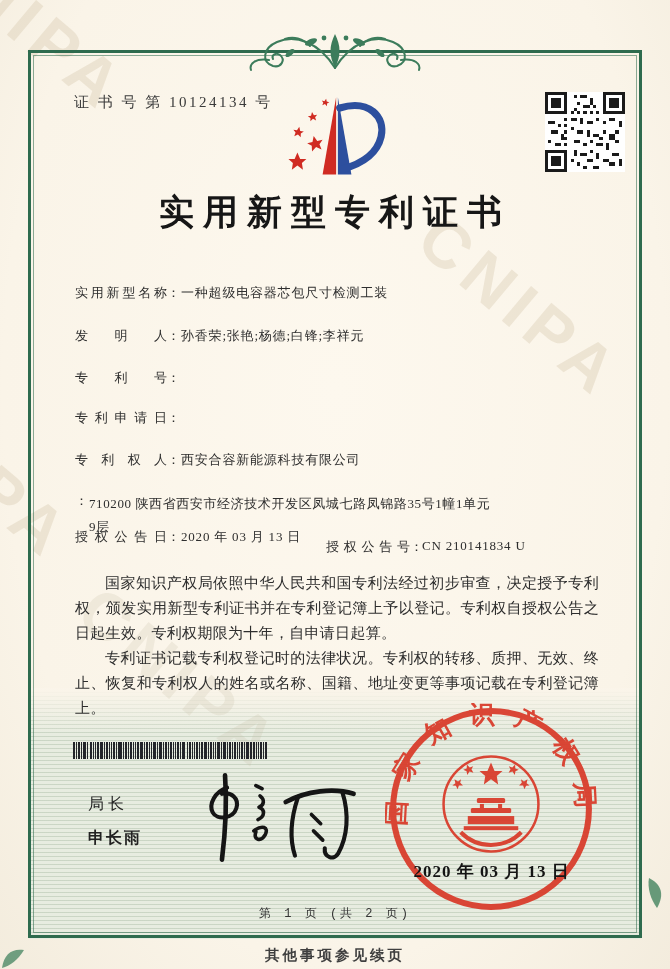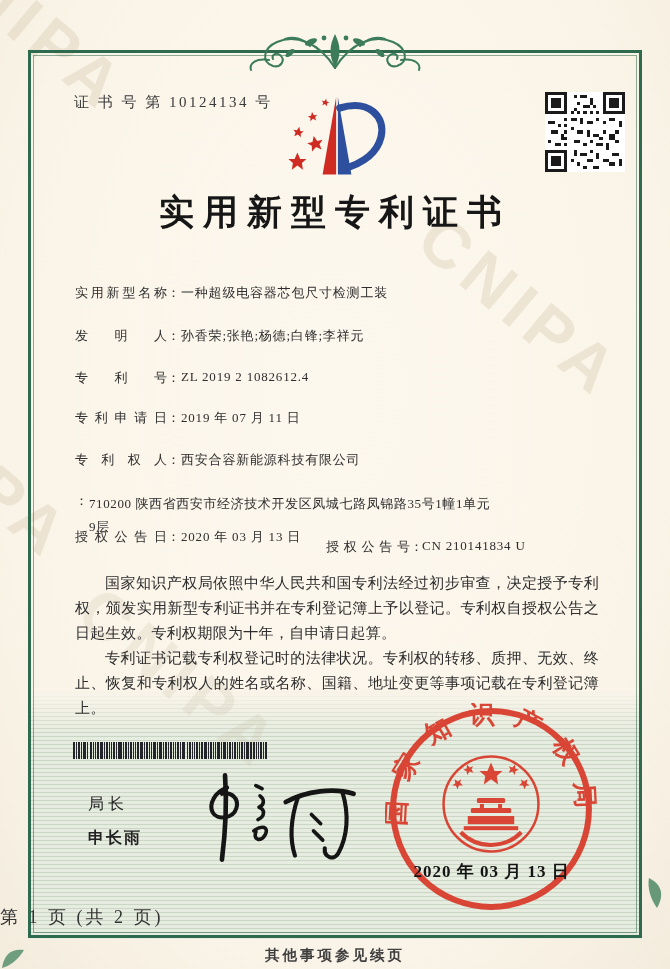--- a/index.html
+++ b/index.html
@@ -88,22 +88,22 @@
   .signature { position:absolute; left:188px; top:768px; width:180px; height:100px; }
 
   .seal { position:absolute; left:385px; top:703px; width:212px; height:212px; z-index:4; opacity:0.93; }
   .seal-date {
     position:absolute; left:399px; top:860px; width:185px; z-index:5;
     font-size:17px; font-weight:600; color:#141414; letter-spacing:1px; text-align:center;
     white-space:nowrap;
   }
 
   .page-num {
-    position:absolute; left:0; right:0; top:905px; 
-    font-size:18px; letter-spacing:3px; color:#333;
+    position:absolute; left:0; right:0; top:905px; text-align:center;
+    font-size:12px; letter-spacing:3px; color:#333;font-family:Liberation Mono, monospace;
   }
   .cont-note {
     position:absolute; left:0; right:0; top:946px; text-align:center;
     font-size:14.5px; letter-spacing:3px; color:#3f3f3f; font-weight:600; z-index:3;
   }
 </style>
 </head>
 <body>
 
 <div class="page">
@@ -192,26 +192,24 @@
         <span class="field-value">一种超级电容器芯包尺寸检测工装</span>
     </div>
     <div class="field f1">
       <span class="field-label">发明人</span>
         <span class="field-colon">：</span>
         <span class="field-value">孙香荣;张艳;杨德;白锋;李祥元</span>
     </div>
     <div class="field f2">
       <span class="field-label">专利号</span>
         <span class="field-colon">：</span>
-        <span class="field-value">ZL 2019 2 1082612.4</span>
     </div>
     <div class="field f3">
       <span class="field-label">专利申请日</span>
         <span class="field-colon">：</span>
-        <span class="field-value">2019 年 07 月 11 日</span>
     </div>
     <div class="field f4">
       <span class="field-label">专利权人</span>
         <span class="field-colon">：</span>
         <span class="field-value">西安合容新能源科技有限公司</span>
     </div>
     <div class="field f5">
         <span class="field-colon">：</span>
         <span class="field-value">710200 陕西省西安市经济技术开发区凤城七路凤锦路35号1幢1单元9层</span>
     </div>

